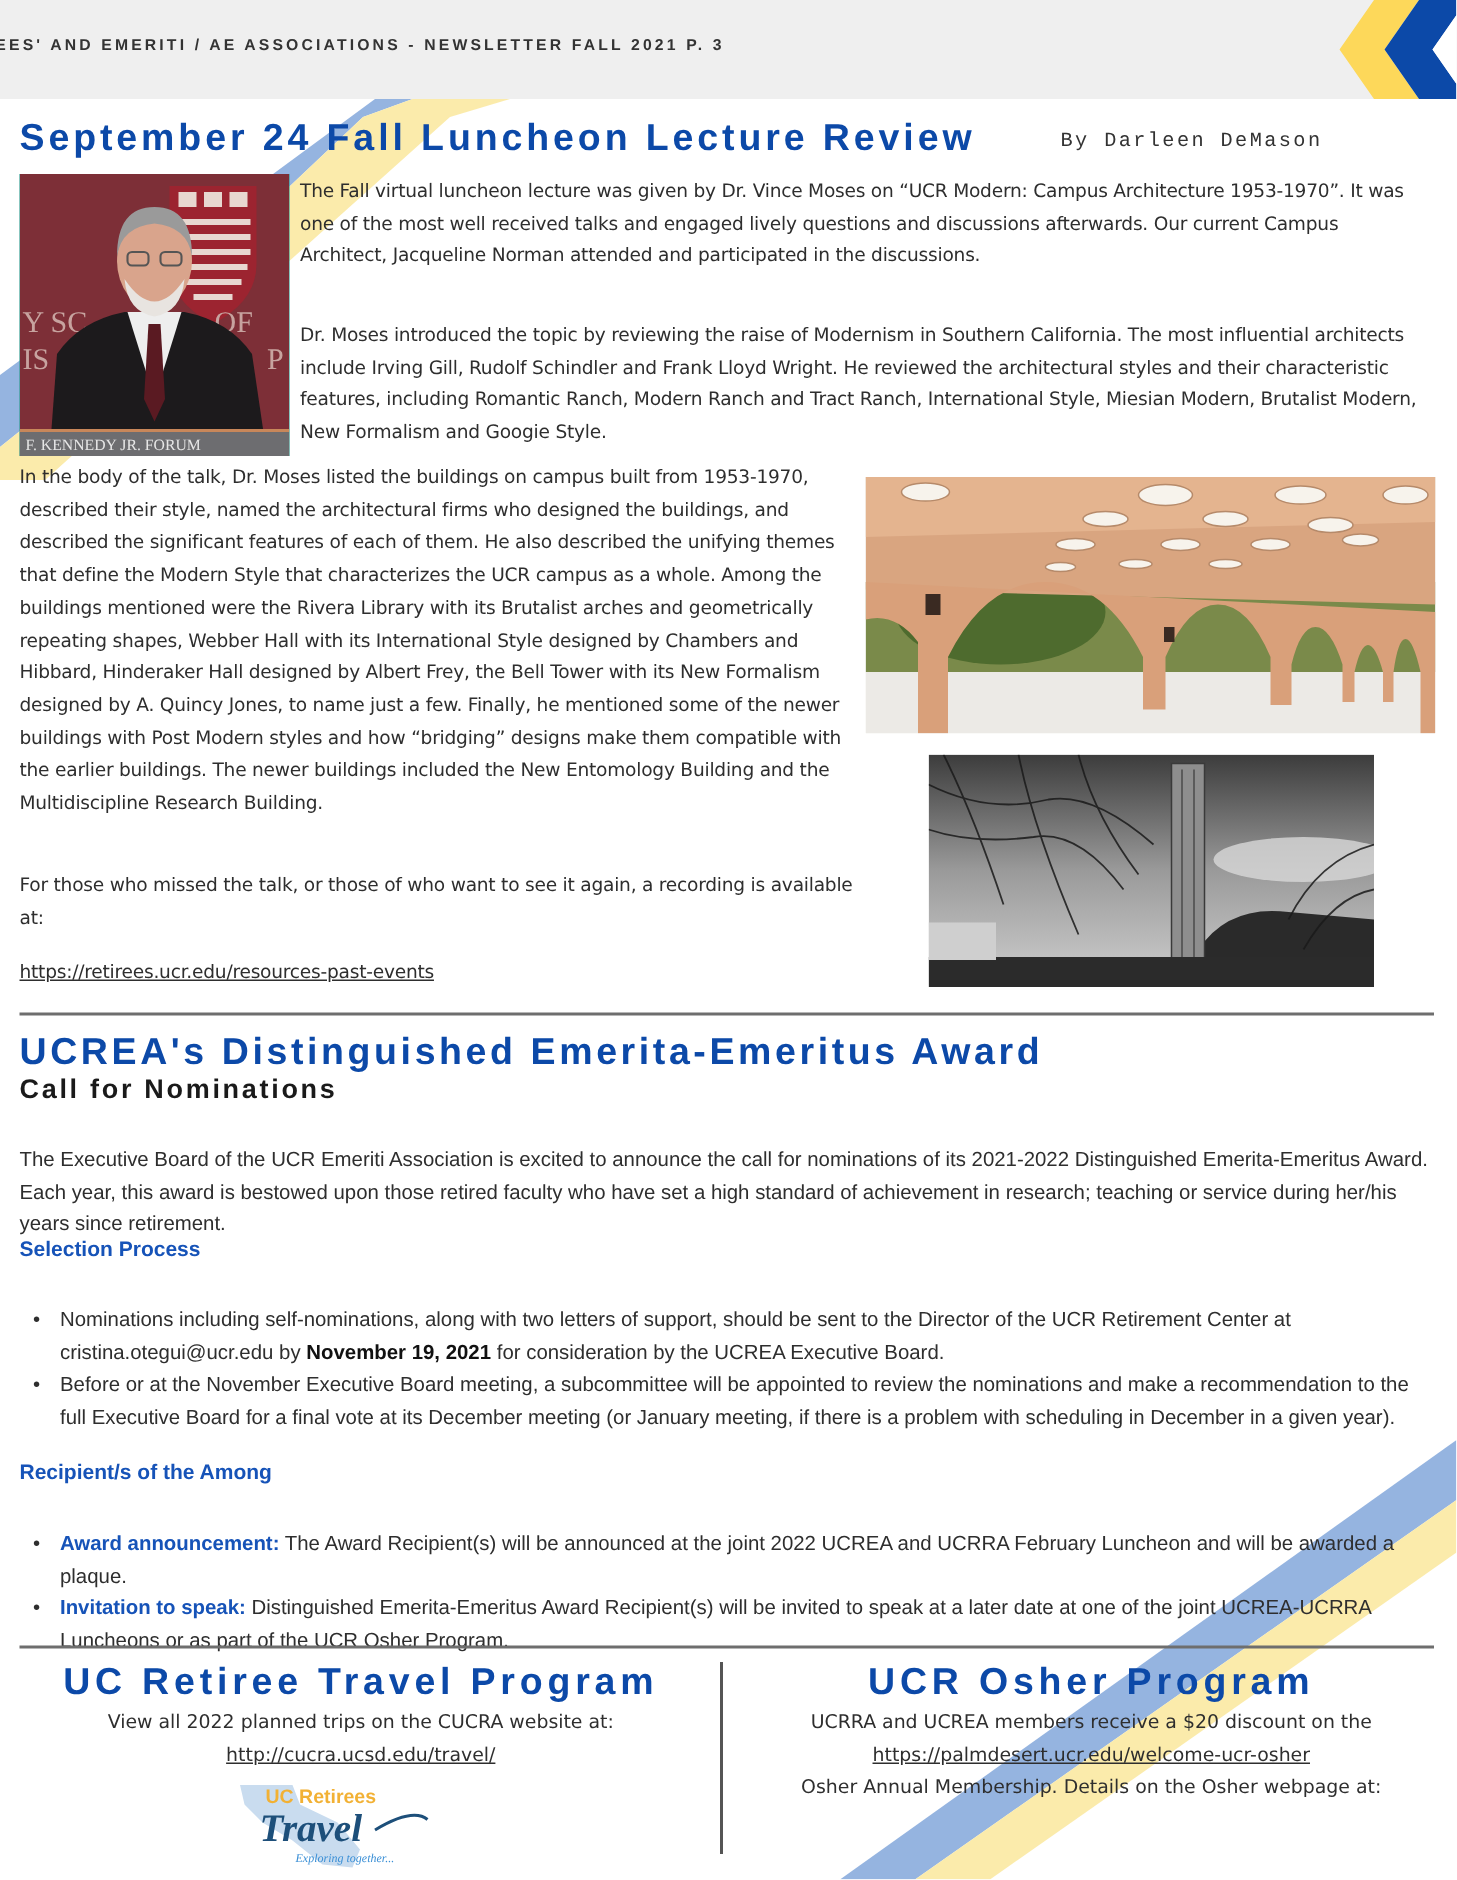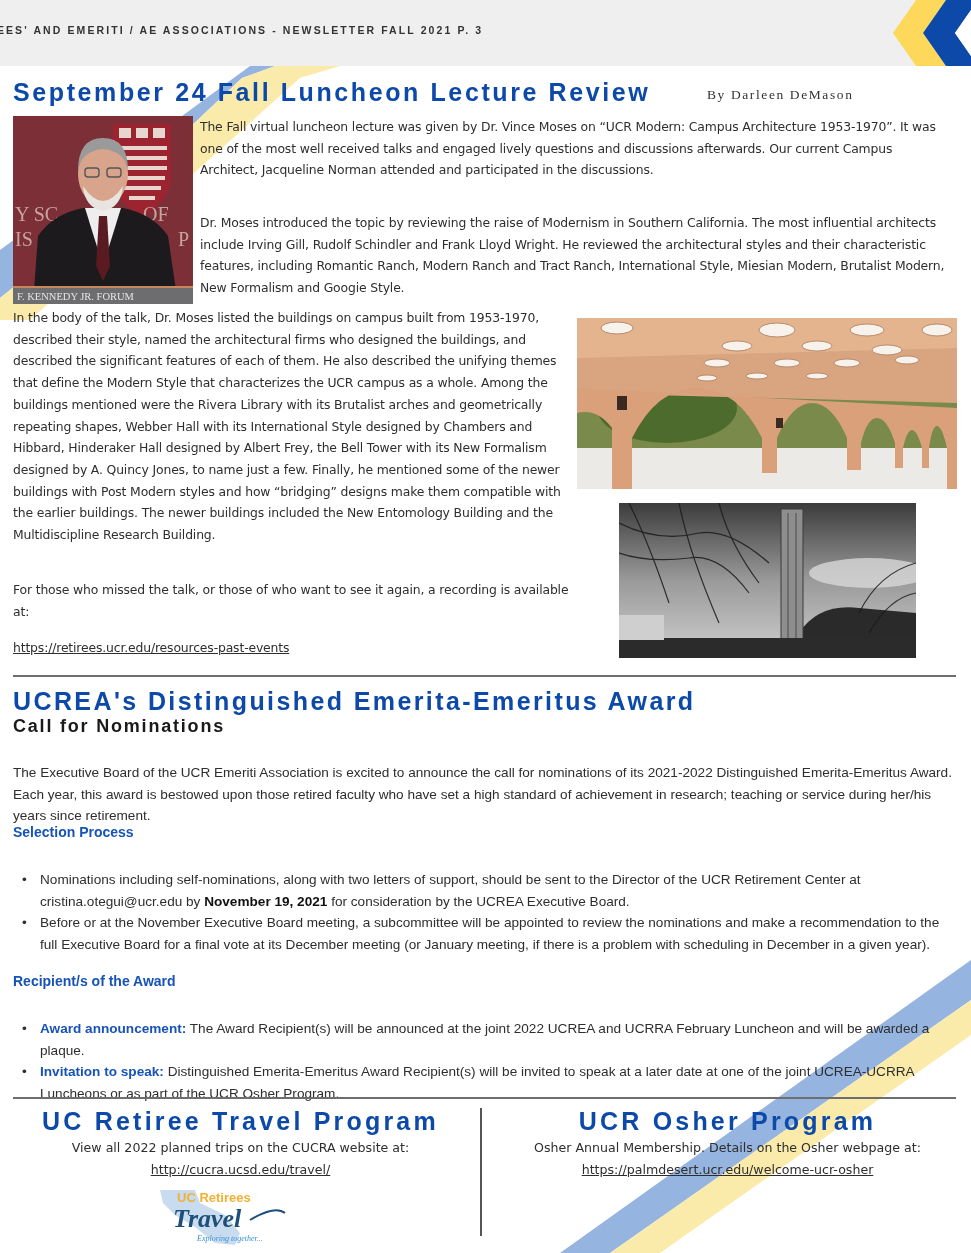--- a/index.html
+++ b/index.html
@@ -14,21 +14,21 @@
   .chevrons { position: absolute; right: 0; top: 0; width: 100px; height: 66px; }
 
   
   .stripes { position: absolute; left: 0; top: 0; width: 971px; height: 1253px; pointer-events: none; z-index: 0; }
 
   .content { position: absolute; left: 0; top: 0; width: 971px; height: 1253px; z-index: 1; padding-left: 16px; }
 
   .title-blue { font-family: "Liberation Sans", sans-serif; font-weight: bold; color: #0c49a8; }
 
   .s1-title { position: absolute; left: 13px; top: 78px; font-size: 25px; letter-spacing: 2.6px; white-space: nowrap; }
-  .s1-byline { position: absolute; left: 707px; top: 87px; font-family: Liberation Serif, serif; font-size: 13.5px; letter-spacing: 1.6px; color: #333; white-space: nowrap; }
+  .s1-byline { position: absolute; left: 707px; top: 87px; font-family: Liberation Mono, monospace; font-size: 13.5px; letter-spacing: 1.6px; color: #333; white-space: nowrap; }
 
   .body-text { font-family: "DejaVu Sans", sans-serif; font-size: 12.4px; line-height: 21.7px; color: #2e2e2e; letter-spacing: -0.15px; }
 
   .portrait { position: absolute; left: 13px; top: 116px; width: 180px; height: 188px; overflow: hidden; background: #14b8a6; }
   .p1 { position: absolute; left: 200px; top: 116px; width: 745px; }
   .p2 { position: absolute; left: 200px; top: 212px; width: 745px; }
   .p3 { position: absolute; left: 13px; top: 307px; width: 560px; }
   .p4 { position: absolute; left: 13px; top: 579px; width: 565px; }
   .link1 { position: absolute; left: 13px; top: 637px; }
   a, .ulink { color: #2e2e2e; text-decoration: underline; }
@@ -206,21 +206,21 @@
   <div class="s2-title title-blue">UCREA's Distinguished Emerita-Emeritus Award</div>
   <div class="s2-sub">Call for Nominations</div>
   <p class="narrow s2-intro">The Executive Board of the UCR Emeriti Association is excited to announce the call for nominations of its 2021-2022 Distinguished Emerita-Emeritus Award. Each year, this award is bestowed upon those retired faculty who have set a high standard of achievement in research; teaching or service during her/his years since retirement.</p>
 
   <div class="subhead sh1">Selection Process</div>
   <ul class="bullets narrow bl1">
     <li><span>Nominations including self-nominations, along with two letters of support, should be sent to the Director of the UCR Retirement Center at cristina.otegui@ucr.edu by </span><span class="strong">November 19, 2021</span><span> for consideration by the UCREA Executive Board.</span></li>
     <li>Before or at the November Executive Board meeting, a subcommittee will be appointed to review the nominations and make a recommendation to the full Executive Board for a final vote at its December meeting (or January meeting, if there is a problem with scheduling in December in a given year).</li>
   </ul>
 
-  <div class="subhead sh2">Recipient/s of the Award</div>
+  <div class="subhead sh2">Recipient/s of the Among</div>
   <ul class="bullets narrow bl2">
     <li><span class="kw">Award announcement:</span><span> The Award Recipient(s) will be announced at the joint 2022 UCREA and UCRRA February Luncheon and will be awarded a plaque.</span></li>
     <li><span class="kw">Invitation to speak:</span><span> Distinguished Emerita-Emeritus Award Recipient(s) will be invited to speak at a later date at one of the joint UCREA-UCRRA Luncheons or as part of the UCR Osher Program.</span></li>
   </ul>
 
   <div class="rule rule2"></div>
   <div class="vrule"></div>
 
   <div class="col col-left">
     <div class="col-title title-blue">UC Retiree Travel Program</div>
@@ -230,16 +230,17 @@
   <svg class="travel-logo" viewBox="0 0 135 62">
     <path d="M5,5 L40,5 L45,18 L70,30 L85,48 L80,60 L60,58 L40,42 L20,30 L8,18 Z" fill="#c9dcef"></path>
     <text x="22" y="17" font-family="Liberation Sans, sans-serif" font-weight="bold" font-size="13" fill="#f2b134">UC Retirees</text>
     <text x="18" y="42" font-family="Liberation Serif, serif" font-style="italic" font-weight="bold" font-size="26" fill="#1d4f7a">Travel</text>
     <path d="M95,35 Q120,20 130,28" stroke="#1d4f7a" stroke-width="2" fill="none"></path>
     <text x="42" y="56" font-family="Liberation Serif, serif" font-style="italic" font-size="8" fill="#3a8fd6">Exploring together...</text>
   </svg>
 
   <div class="col col-right">
     <div class="col-title title-blue">UCR Osher Program</div>
+    <div class="col-text">UCRRA and UCREA members receive a $20 discount on the</div>
+    <div class="col-text"><a>https://palmdesert.ucr.edu/welcome-ucr-osher</a></div>
     <div class="col-text">Osher Annual Membership. Details on the Osher webpage at:</div>
-    <div class="col-text"><a>https://palmdesert.ucr.edu/welcome-ucr-osher</a></div>
   </div>
 </div>
 
 </body></html>

